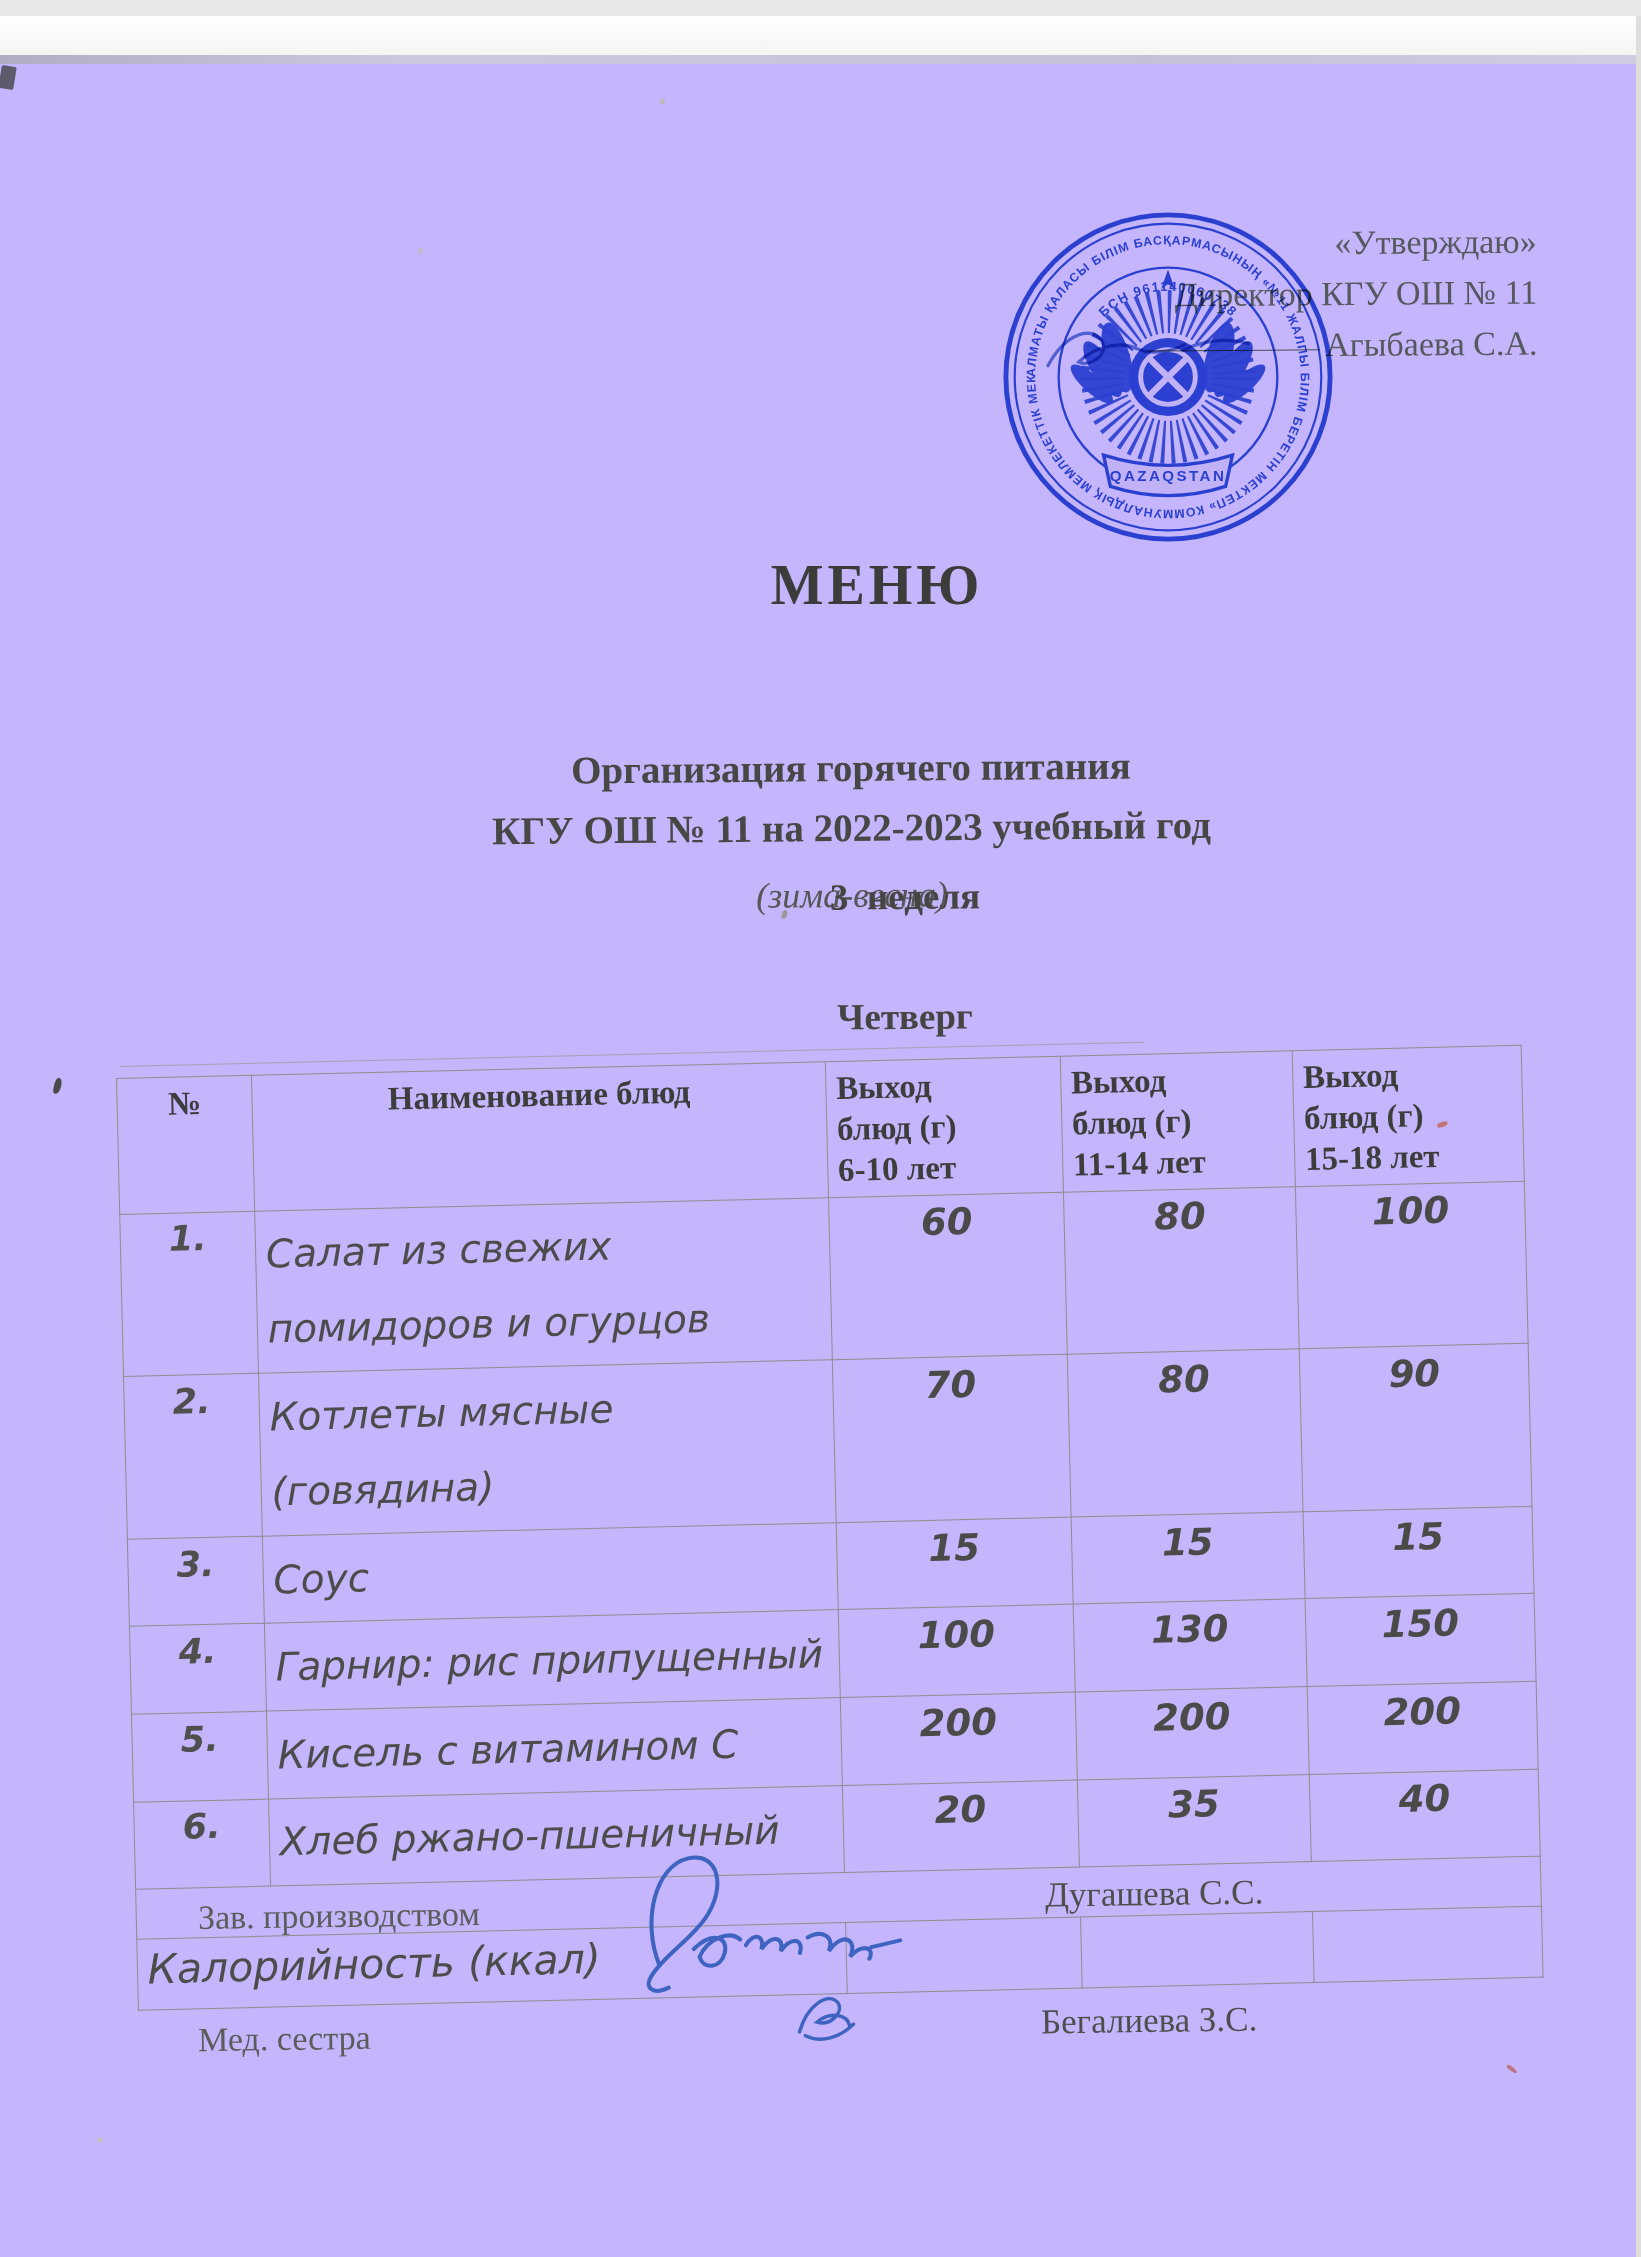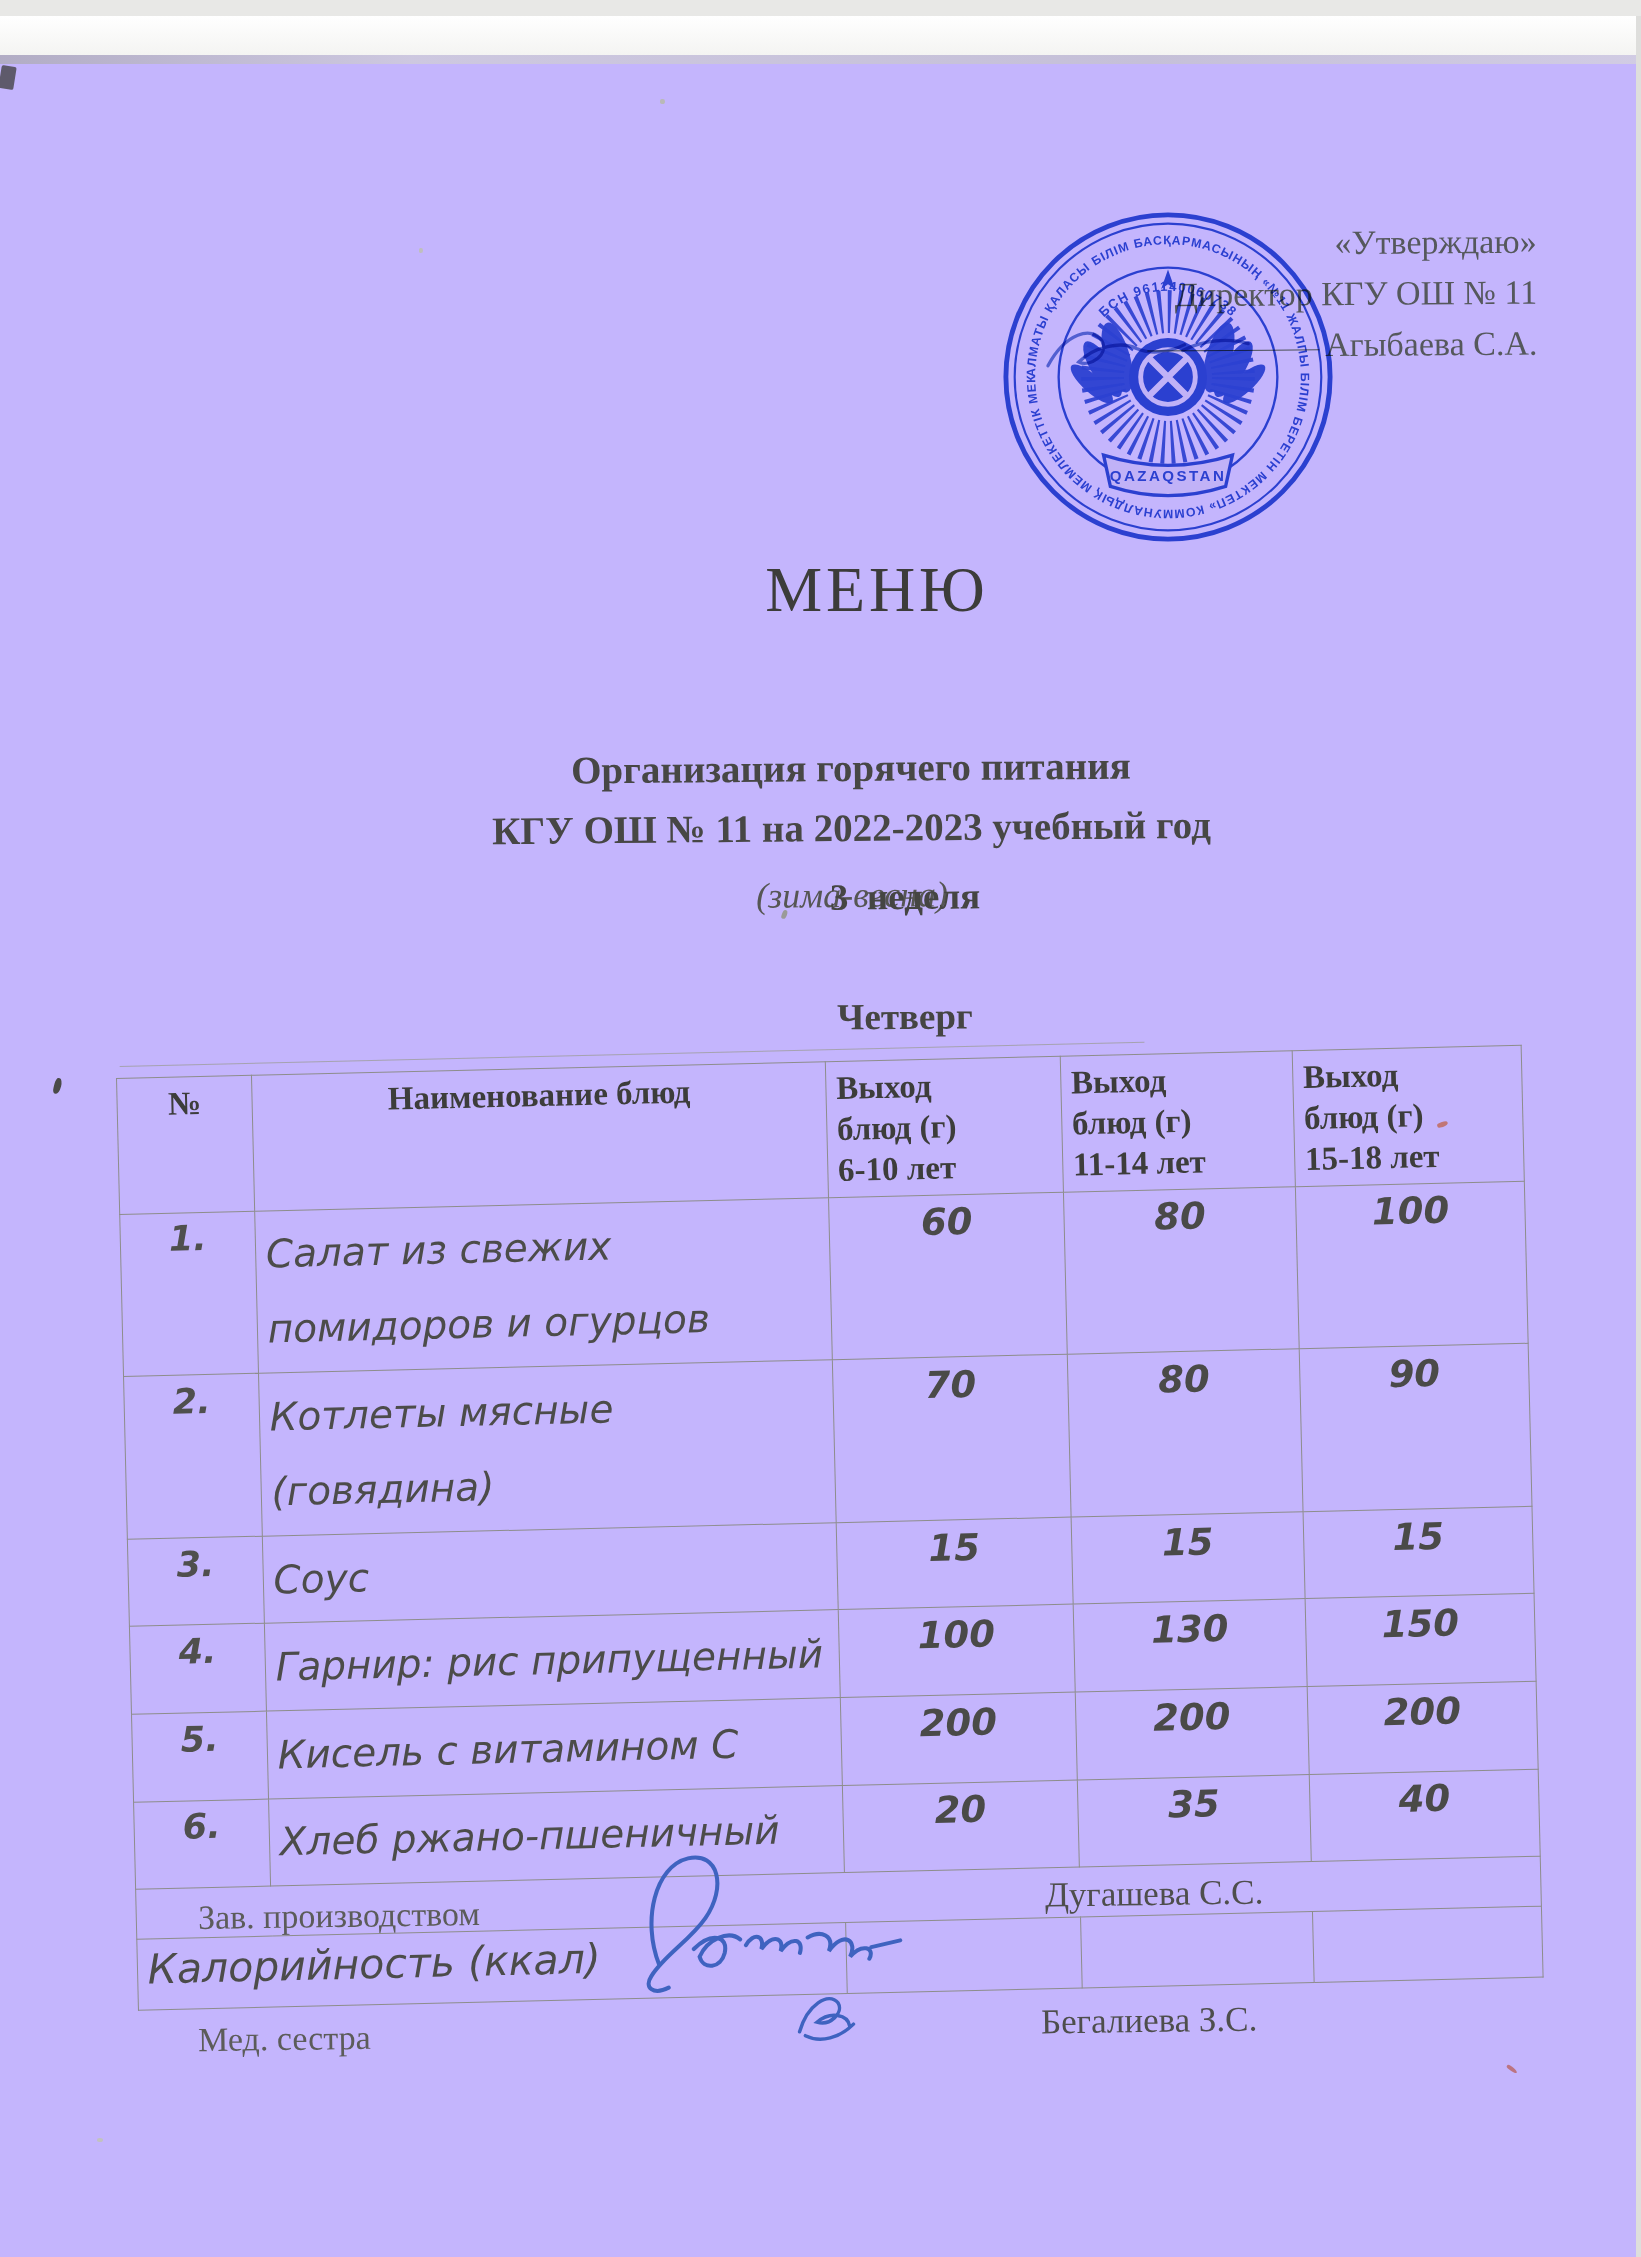--- a/index.html
+++ b/index.html
@@ -31,21 +31,21 @@
   .approval .underline{display:inline-block;width:172px;border-bottom:1.9px solid #4a4f55;
     margin-right:5.8px;transform:translateY(-5.8px);}
   .sig-approval{position:absolute;left:1038px;top:294px;z-index:3;mix-blend-mode:multiply;}
 
   
   .stamp{position:absolute;left:1002px;top:195px;width:332px;height:332px;z-index:4;
     mix-blend-mode:multiply;opacity:.94;}
 
   
   .doc-title{position:absolute;left:877px;top:537px;transform:translateX(-50%);
-    font-size:64px;font-weight:400;letter-spacing:3.9px;color:#3c3c3a;}
+    font-size:56px;font-weight:700;letter-spacing:3.9px;color:#3c3c3a;}
   .subtitle{position:absolute;left:417px;top:722px;width:869px;text-align:center;
     transform:rotate(-.5deg);color:#474745;}
   .subtitle .l1{font-size:39px;font-weight:700;line-height:60px;}
   .subtitle .l2{font-size:39px;font-weight:700;line-height:60px;}
   .subtitle .l3{font-size:36px;font-style:italic;font-weight:400;line-height:75px;color:#565654;}
   .week{position:absolute;left:905px;top:859px;transform:translateX(-50%) rotate(-.5deg);
     font-size:37px;font-weight:700;color:#454543;white-space:pre;}
   .day{position:absolute;left:905px;top:979px;transform:translateX(-50%) rotate(-.5deg);
     font-size:37px;font-weight:700;color:#454543;}
 

